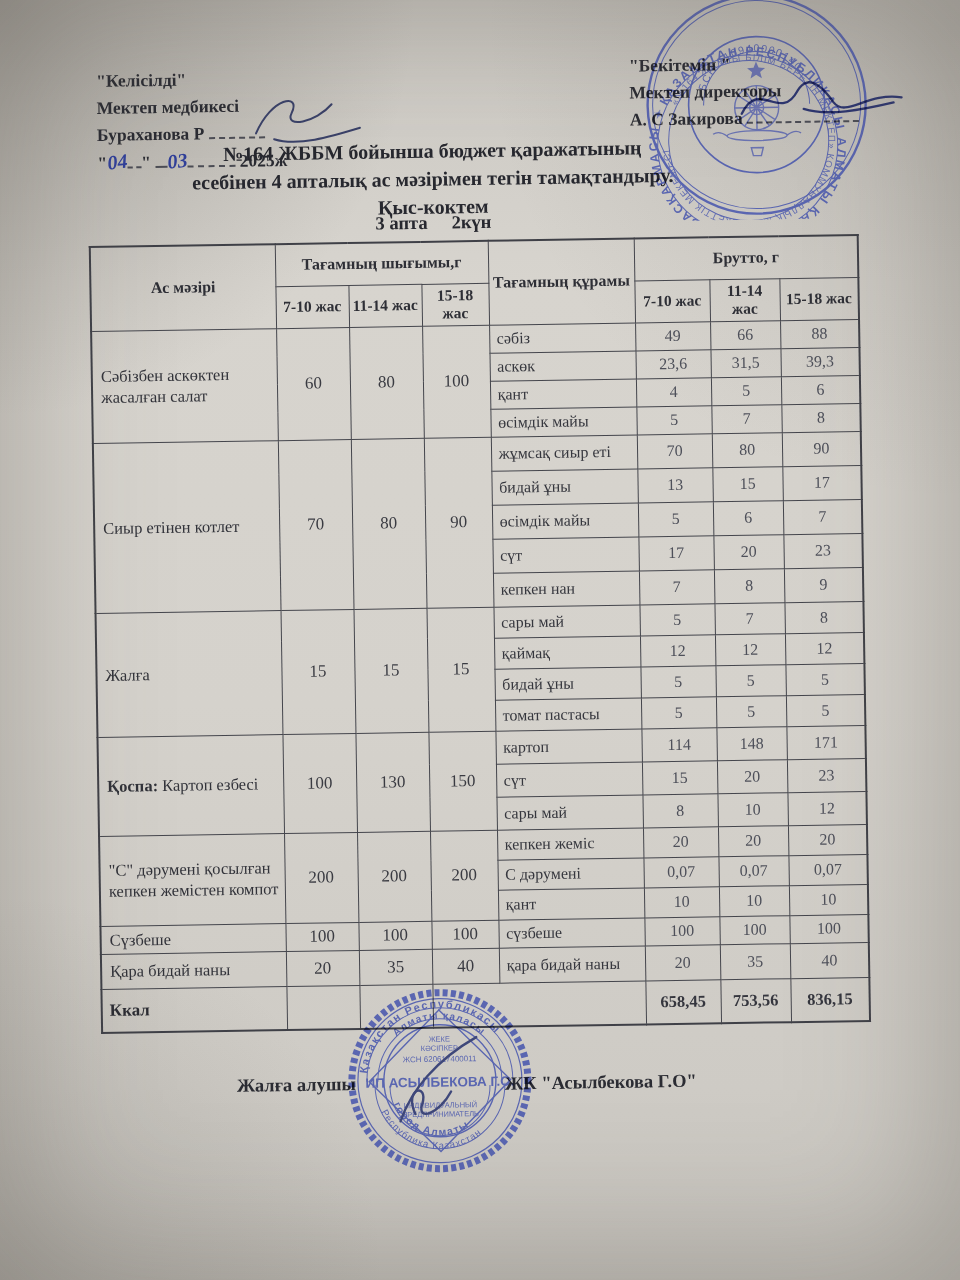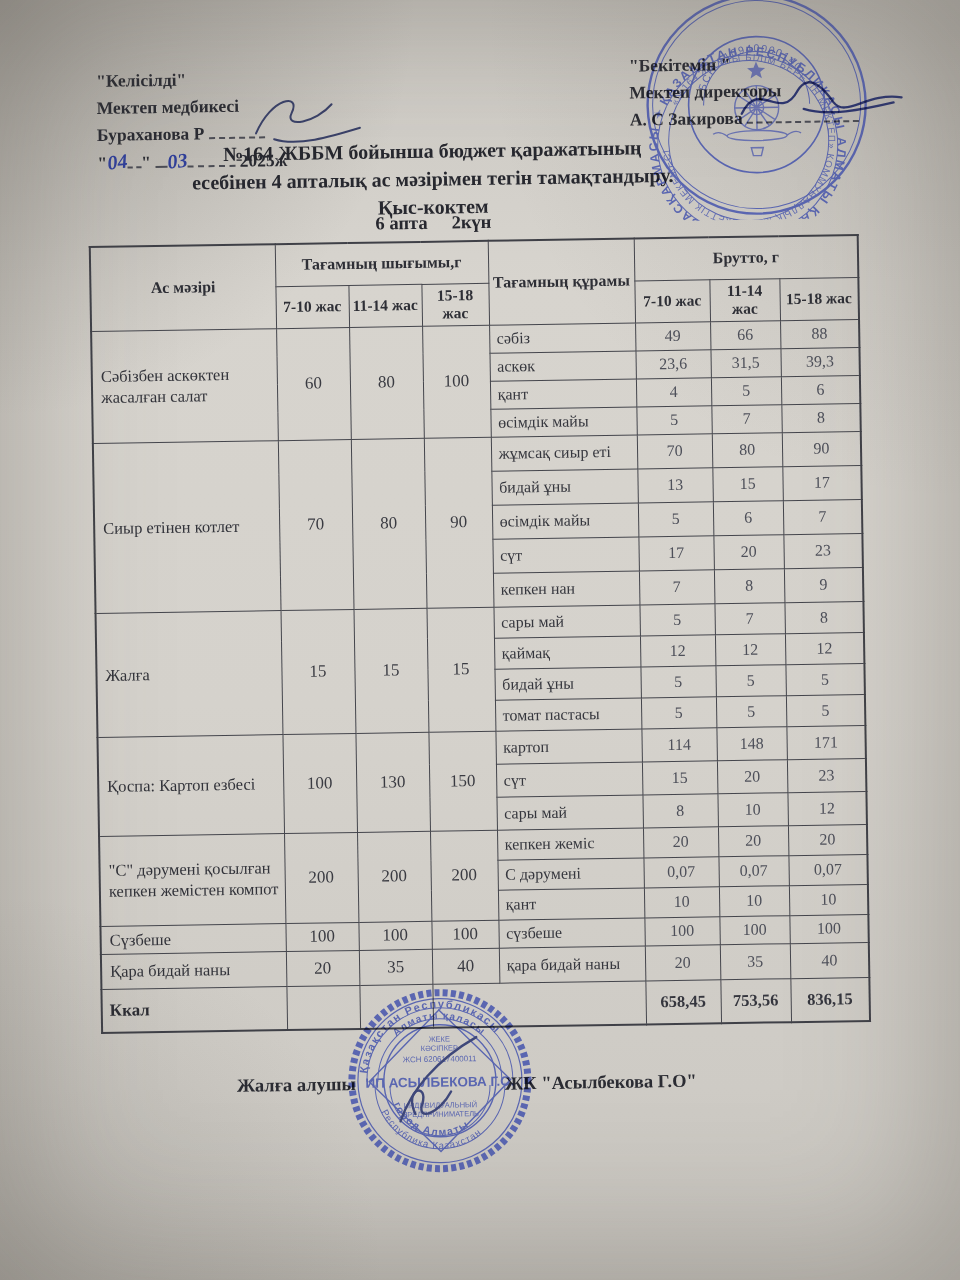--- a/index.html
+++ b/index.html
@@ -34,21 +34,21 @@
   .week-line { left:60px; top:212px; width:760px; text-align:center; font-weight:bold; font-size:18.5px; color:#27282f; }
   .week-line span { margin:0 12px; }
 
   
   table.menu { position:absolute; left:95px; top:240px; width:768px; border-collapse:collapse; table-layout:fixed; background:transparent; }
   table.menu th, table.menu td { border:1.6px solid #45464d; vertical-align:middle; }
   table.menu { border:2.5px solid #3f4047; }
   thead th { font-weight:bold; font-size:16px; color:#2e2f36; text-align:center; height:42px; padding:1px 2px; }
   thead th.age { font-size:15.5px; line-height:18px; }
   td.dish { font-size:16.5px; color:#32333a; text-align:left; padding:3px 4px 3px 8px; line-height:21px; }
-  td.dish b { font-weight:normal; }
+  td.dish b { font-weight:bold; }
   td.ing { font-size:16px; color:#36373e; text-align:left; padding:2px 4px 2px 7px; line-height:18px; }
   td.num { text-align:center; font-size:17px; color:#3a3b42; }
   td.brutto { font-size:16px; color:#4e505a; }
   td.kcal-label { font-weight:bold; font-size:17px; padding-left:7px; color:#2b2c33; }
   td.kcal-val { font-weight:bold; font-size:16.5px; color:#35363e; text-align:center; }
   tr.grp-0 td { height:28px; }
   tr.grp-1 td { height:34px; }
   tr.grp-2 td { height:31px; }
   tr.grp-3 td { height:33px; }
   tr.grp-4 td { height:30px; }
@@ -84,21 +84,21 @@
     <div>Мектеп  директоры</div>
     <div><span>А. С Закирова</span> <span class="dashline" style="width:112px;"></span></div>
   </div>
 
   <div class="abs title-block">
     <div>№164 ЖББМ бойынша бюджет қаражатының</div>
     <div>есебінен 4 апталық ас мәзірімен тегін тамақтандыру.</div>
     <div>Қыс-коктем</div>
   </div>
   <div class="abs week-line">
-    <span>6 апта</span><span>2күн</span>
+    <span>3 апта</span><span>2күн</span>
   </div>
 
   <table class="menu">
     <colgroup>
       <col style="width:185px">
         <col style="width:73px">
         <col style="width:73px">
         <col style="width:67px">
       <col style="width:146px">
         <col style="width:75px">

